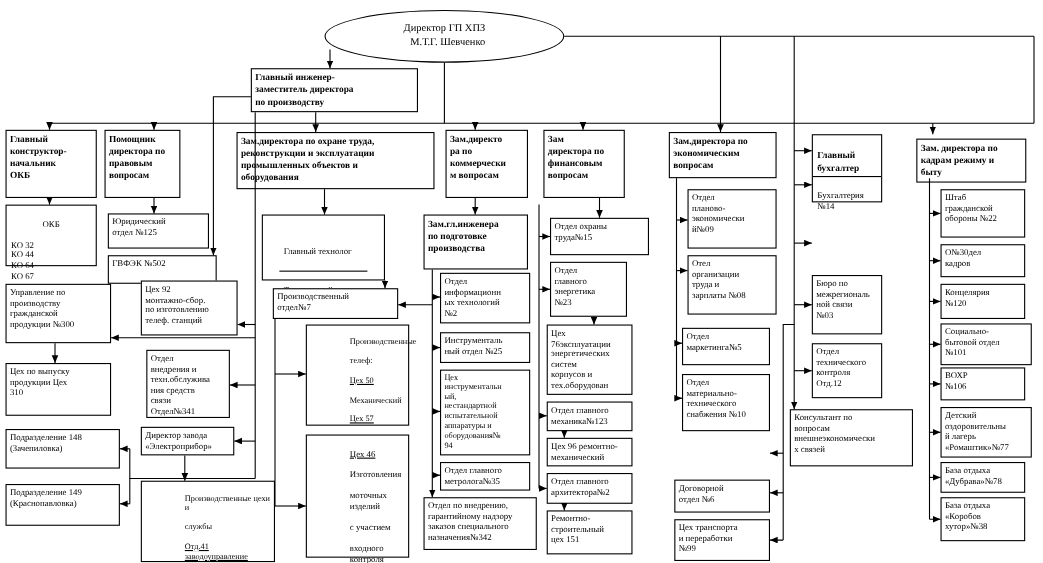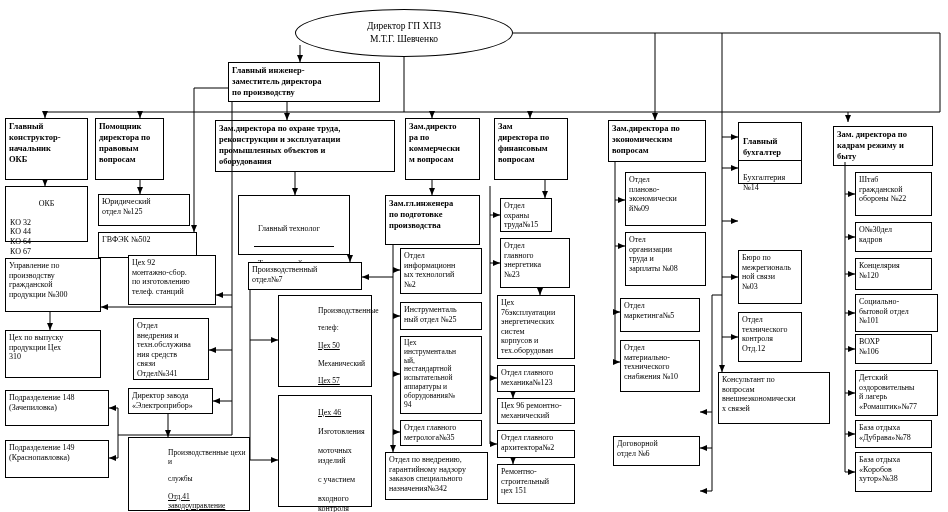--- a/index.html
+++ b/index.html
@@ -3,21 +3,21 @@
 <meta charset="utf-8">
 <style>
   html,body{margin:0;padding:0;background:#fff;}
   #stage{position:relative;width:948px;height:512px;background:#fff;overflow:hidden;
          font-family:"Liberation Serif","DejaVu Serif",serif;color:#000;}
   .bx{position:absolute;border:1px solid #000;background:#fff;box-sizing:border-box;
       font-size:8px;line-height:9.6px;padding:2px 3px;white-space:pre-line;}
   .hd{font-size:8.5px;line-height:11px;font-weight:bold;}
   .sm{font-size:7.5px;line-height:8.8px;}
   .ell{border-radius:50%;display:flex;align-items:center;justify-content:center;
-       text-align:center;font-size:9.5px;line-height:13px;padding:0;}
+       text-align:right;font-size:9.5px;line-height:13px;padding:0;}
   .lines span{display:block;margin-left:36px;}
   .u{text-decoration:underline;}
   .seg{padding:3px 4px;white-space:pre-line;box-sizing:border-box;}
   .seg.div{border-bottom:1px solid #000;}
   .ctr{text-align:center;}
   svg#wires{position:absolute;left:0;top:0;pointer-events:none;}
   .cl{stroke:#000;stroke-width:1;fill:none;}
 </style>
 </head>
 <body>
@@ -159,21 +159,21 @@
 аппаратуры и
 оборудования№
 94</div>
   <div class="bx" style="left:400px;top:420px;width:82px;height:26px">Отдел главного
 метролога№35</div>
   <div class="bx" style="left:385px;top:452px;width:103px;height:48px">Отдел по внедрению,
 гарантийному надзору
 заказов специального
 назначения№342</div>
 
-  <div class="bx" style="left:500px;top:198px;width:52px;height:34px">Отдел охраны
+  <div class="bx" style="left:500px;top:198px;width:90px;height:34px">Отдел охраны
 труда№15</div>
   <div class="bx" style="left:500px;top:238px;width:70px;height:50px">Отдел
 главного
 энергетика
 №23</div>
   <div class="bx" style="left:497px;top:295px;width:78px;height:64px">Цех
 76эксплуатации
 энергетических
 систем
 корпусов и
@@ -197,20 +197,23 @@
 труда и
 зарплаты №08</div>
   <div class="bx" style="left:620px;top:298px;width:80px;height:34px">Отдел
 маркетинга№5</div>
   <div class="bx" style="left:620px;top:340px;width:80px;height:52px">Отдел
 материально-
 технического
 снабжения №10</div>
   <div class="bx" style="left:613px;top:436px;width:87px;height:30px">Договорной
 отдел №6</div>
+  <div class="bx" style="left:613px;top:472px;width:87px;height:38px">Цех транспорта
+и переработки
+№99</div>
 
   <div class="bx" style="left:738px;top:250px;width:64px;height:54px">Бюро по
 межрегиональ
 ной связи
 №03</div>
   <div class="bx" style="left:738px;top:312px;width:64px;height:50px">Отдел
 технического
 контроля
 Отд.12</div>
   <div class="bx" style="left:718px;top:372px;width:112px;height:52px">Консультант по

